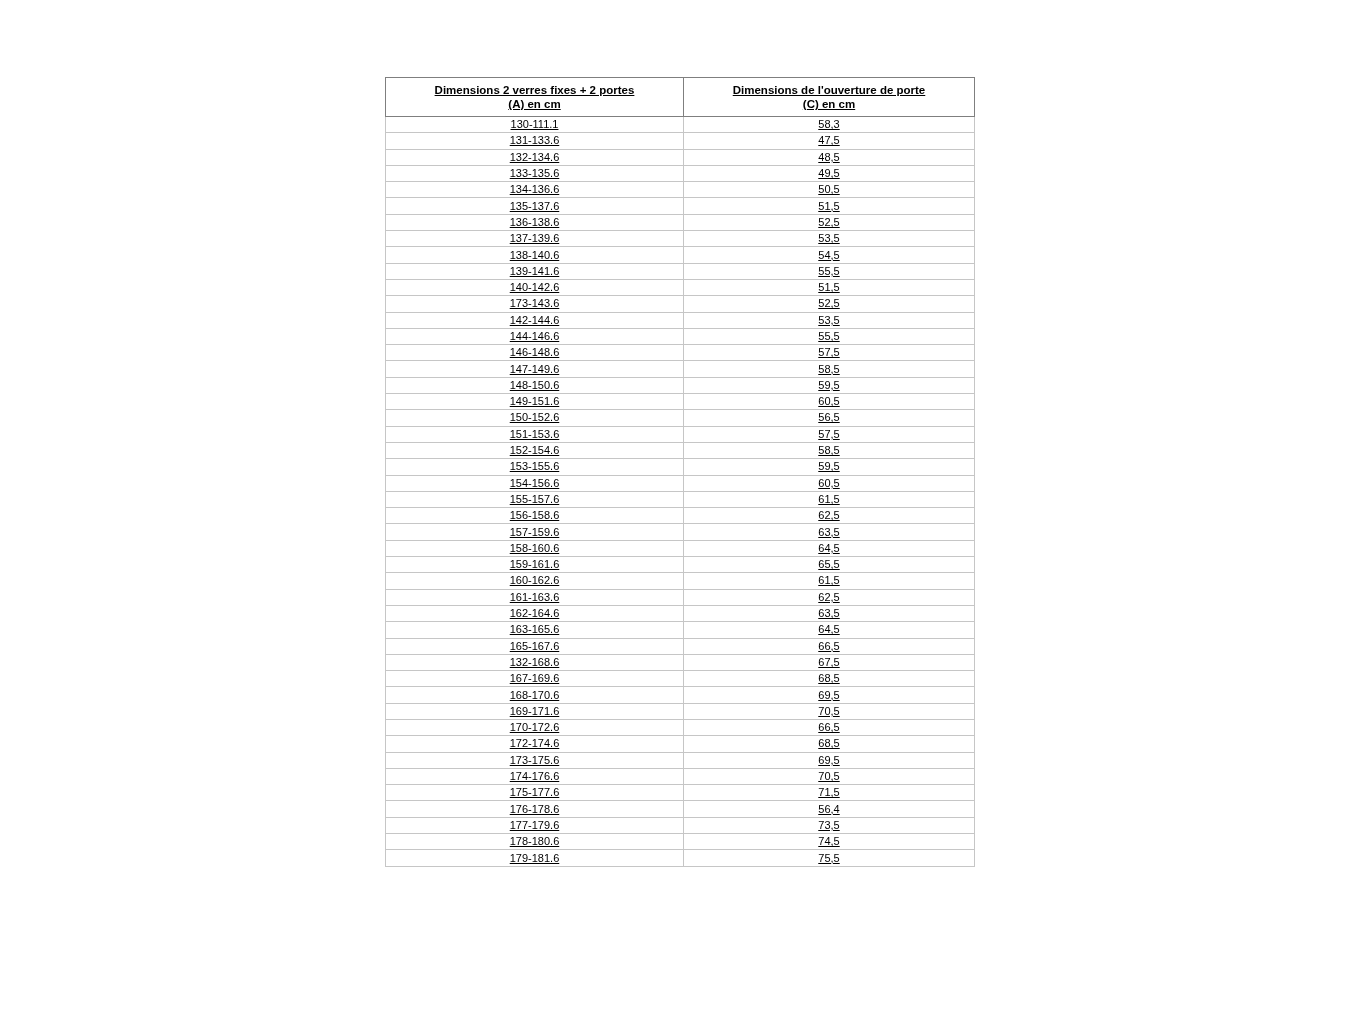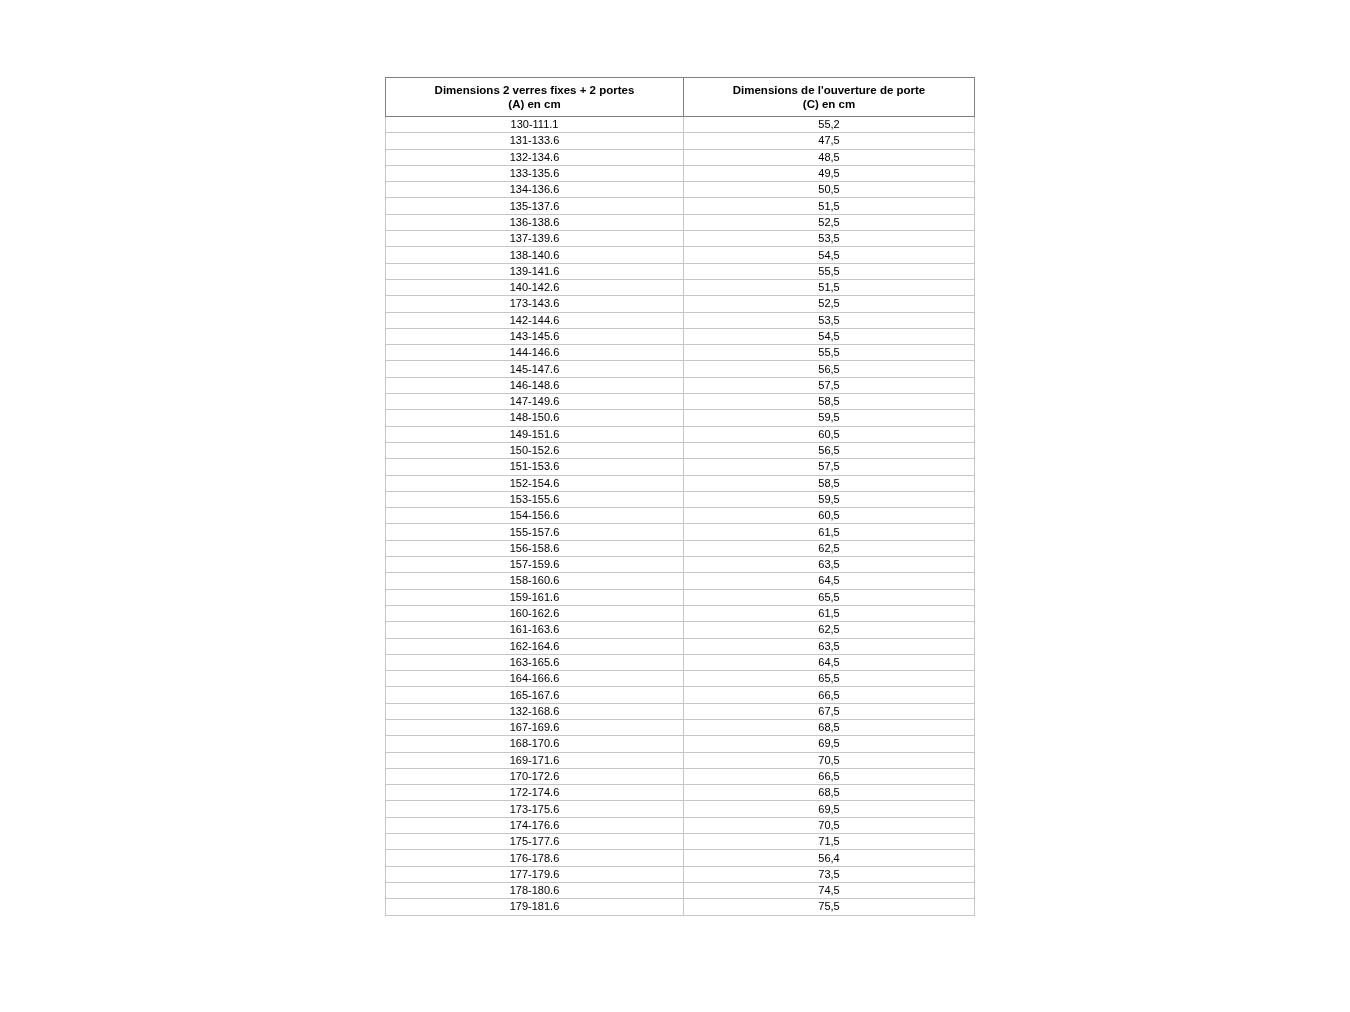--- a/index.html
+++ b/index.html
@@ -14,20 +14,21 @@
     font-family: "Liberation Sans", sans-serif;
     color: #000000;
   }
   .dim-table {
     position: absolute;
     left: 385px;
     top: 77px;
     width: 579px;
     border-collapse: collapse;
     table-layout: fixed;
+    text-decoration: underline;
   }
   .dim-table th {
     font-size: 11.5px;
     font-weight: bold;
     text-align: center;
     vertical-align: middle;
     padding: 5px 2px;
     line-height: 14px;
     border: 1px solid #7f7f7f;
     background: #ffffff;
@@ -60,21 +61,21 @@
       </th>
       <th class="col-c">
         <span>Dimensions de l'ouverture de porte</span><br>
         <span>(C) en cm</span>
       </th>
     </tr>
   </thead>
   <tbody id="table-body">
       <tr>
         <td class="col-a">130-111.1</td>
-        <td class="col-c">55,2</td>
+        <td class="col-c">58,3</td>
       </tr>
       <tr>
         <td class="col-a">131-133.6</td>
         <td class="col-c">47,5</td>
       </tr>
       <tr>
         <td class="col-a">132-134.6</td>
         <td class="col-c">48,5</td>
       </tr>
       <tr>
@@ -111,32 +112,24 @@
       </tr>
       <tr>
         <td class="col-a">173-143.6</td>
         <td class="col-c">52,5</td>
       </tr>
       <tr>
         <td class="col-a">142-144.6</td>
         <td class="col-c">53,5</td>
       </tr>
       <tr>
-        <td class="col-a">143-145.6</td>
-        <td class="col-c">54,5</td>
-      </tr>
-      <tr>
         <td class="col-a">144-146.6</td>
         <td class="col-c">55,5</td>
       </tr>
       <tr>
-        <td class="col-a">145-147.6</td>
-        <td class="col-c">56,5</td>
-      </tr>
-      <tr>
         <td class="col-a">146-148.6</td>
         <td class="col-c">57,5</td>
       </tr>
       <tr>
         <td class="col-a">147-149.6</td>
         <td class="col-c">58,5</td>
       </tr>
       <tr>
         <td class="col-a">148-150.6</td>
         <td class="col-c">59,5</td>
@@ -193,24 +186,20 @@
         <td class="col-a">161-163.6</td>
         <td class="col-c">62,5</td>
       </tr>
       <tr>
         <td class="col-a">162-164.6</td>
         <td class="col-c">63,5</td>
       </tr>
       <tr>
         <td class="col-a">163-165.6</td>
         <td class="col-c">64,5</td>
-      </tr>
-      <tr>
-        <td class="col-a">164-166.6</td>
-        <td class="col-c">65,5</td>
       </tr>
       <tr>
         <td class="col-a">165-167.6</td>
         <td class="col-c">66,5</td>
       </tr>
       <tr>
         <td class="col-a">132-168.6</td>
         <td class="col-c">67,5</td>
       </tr>
       <tr>

